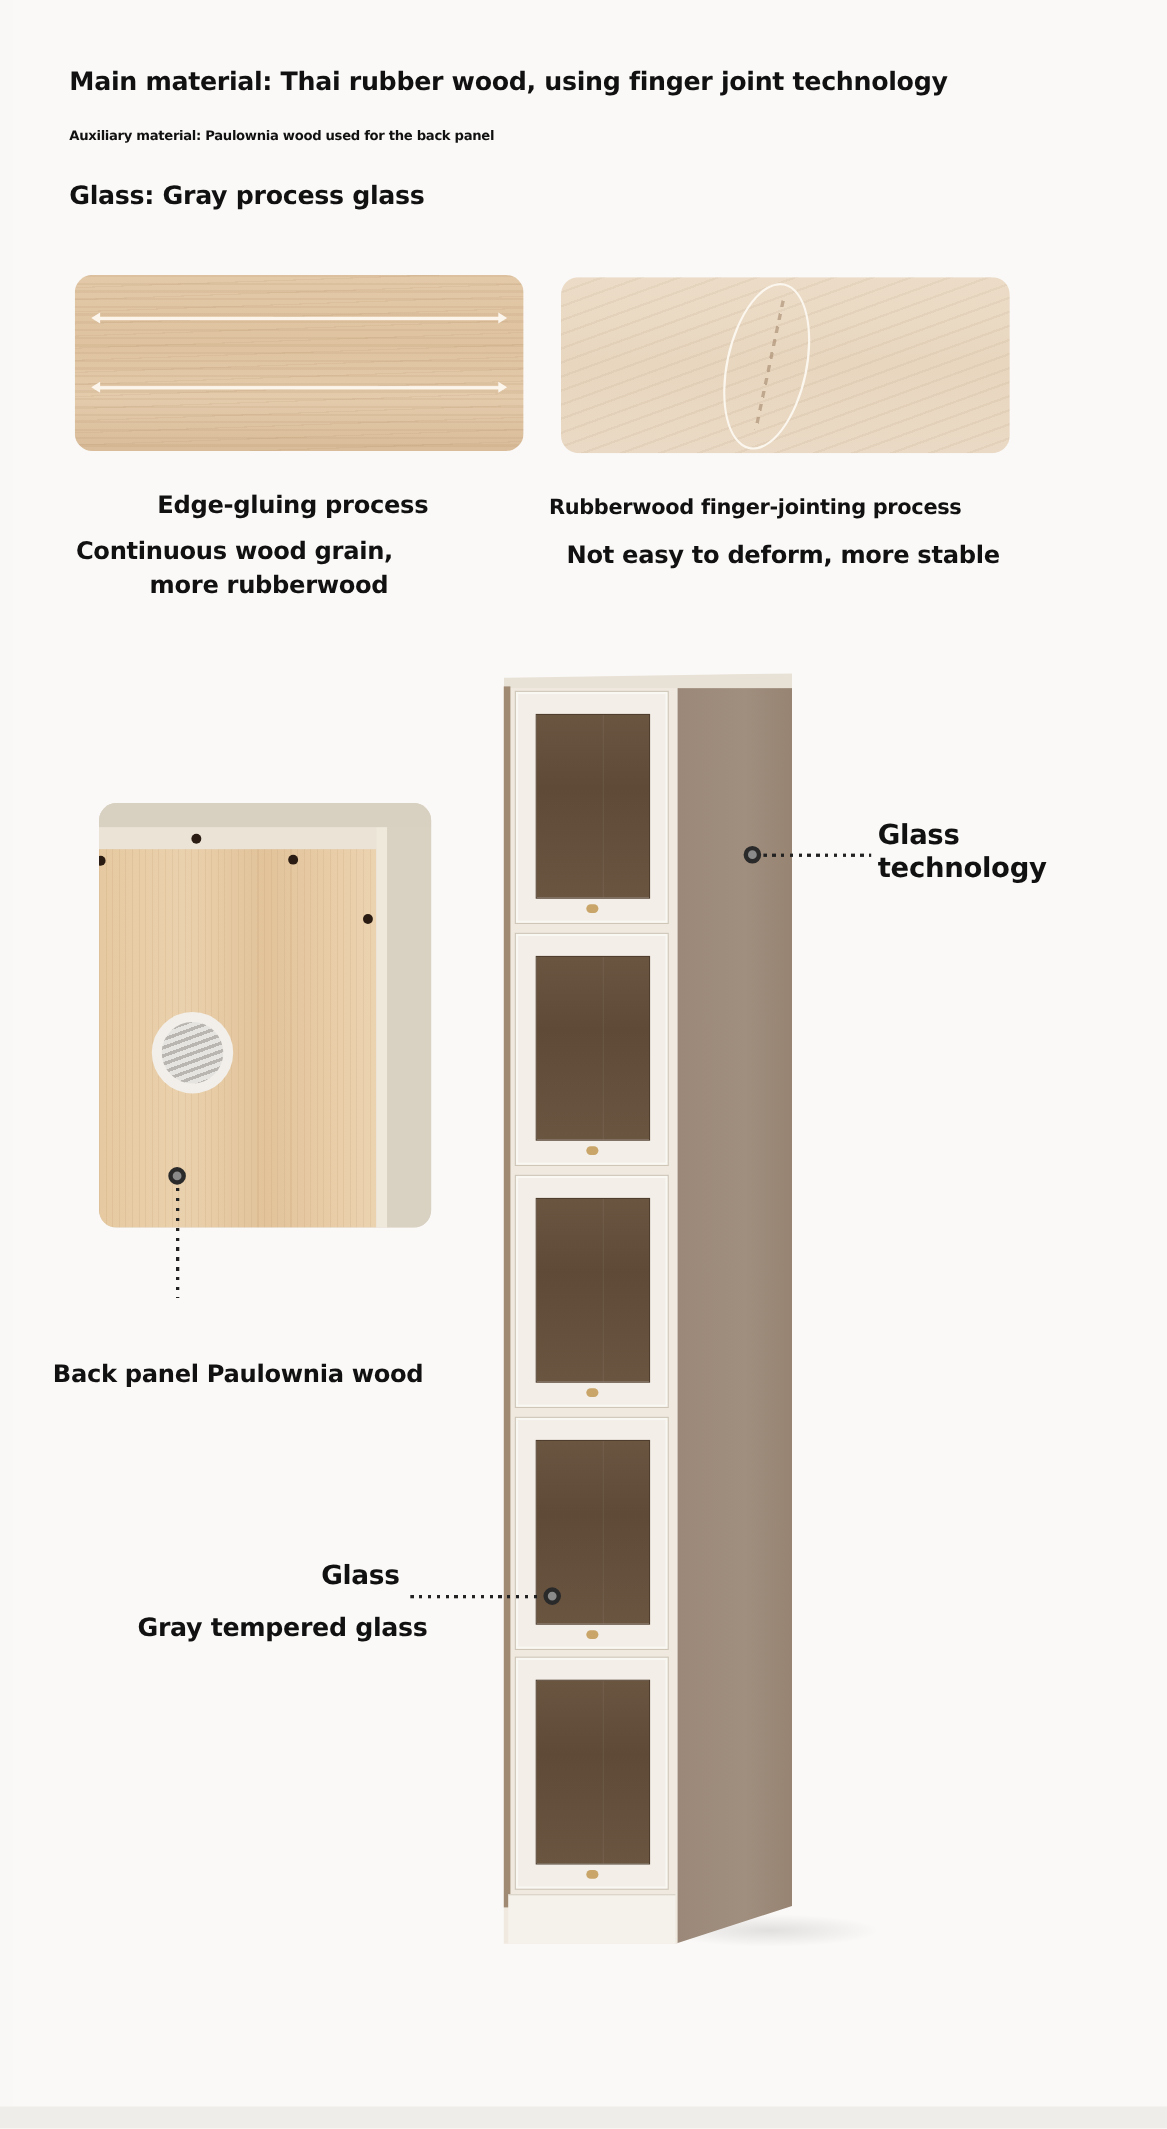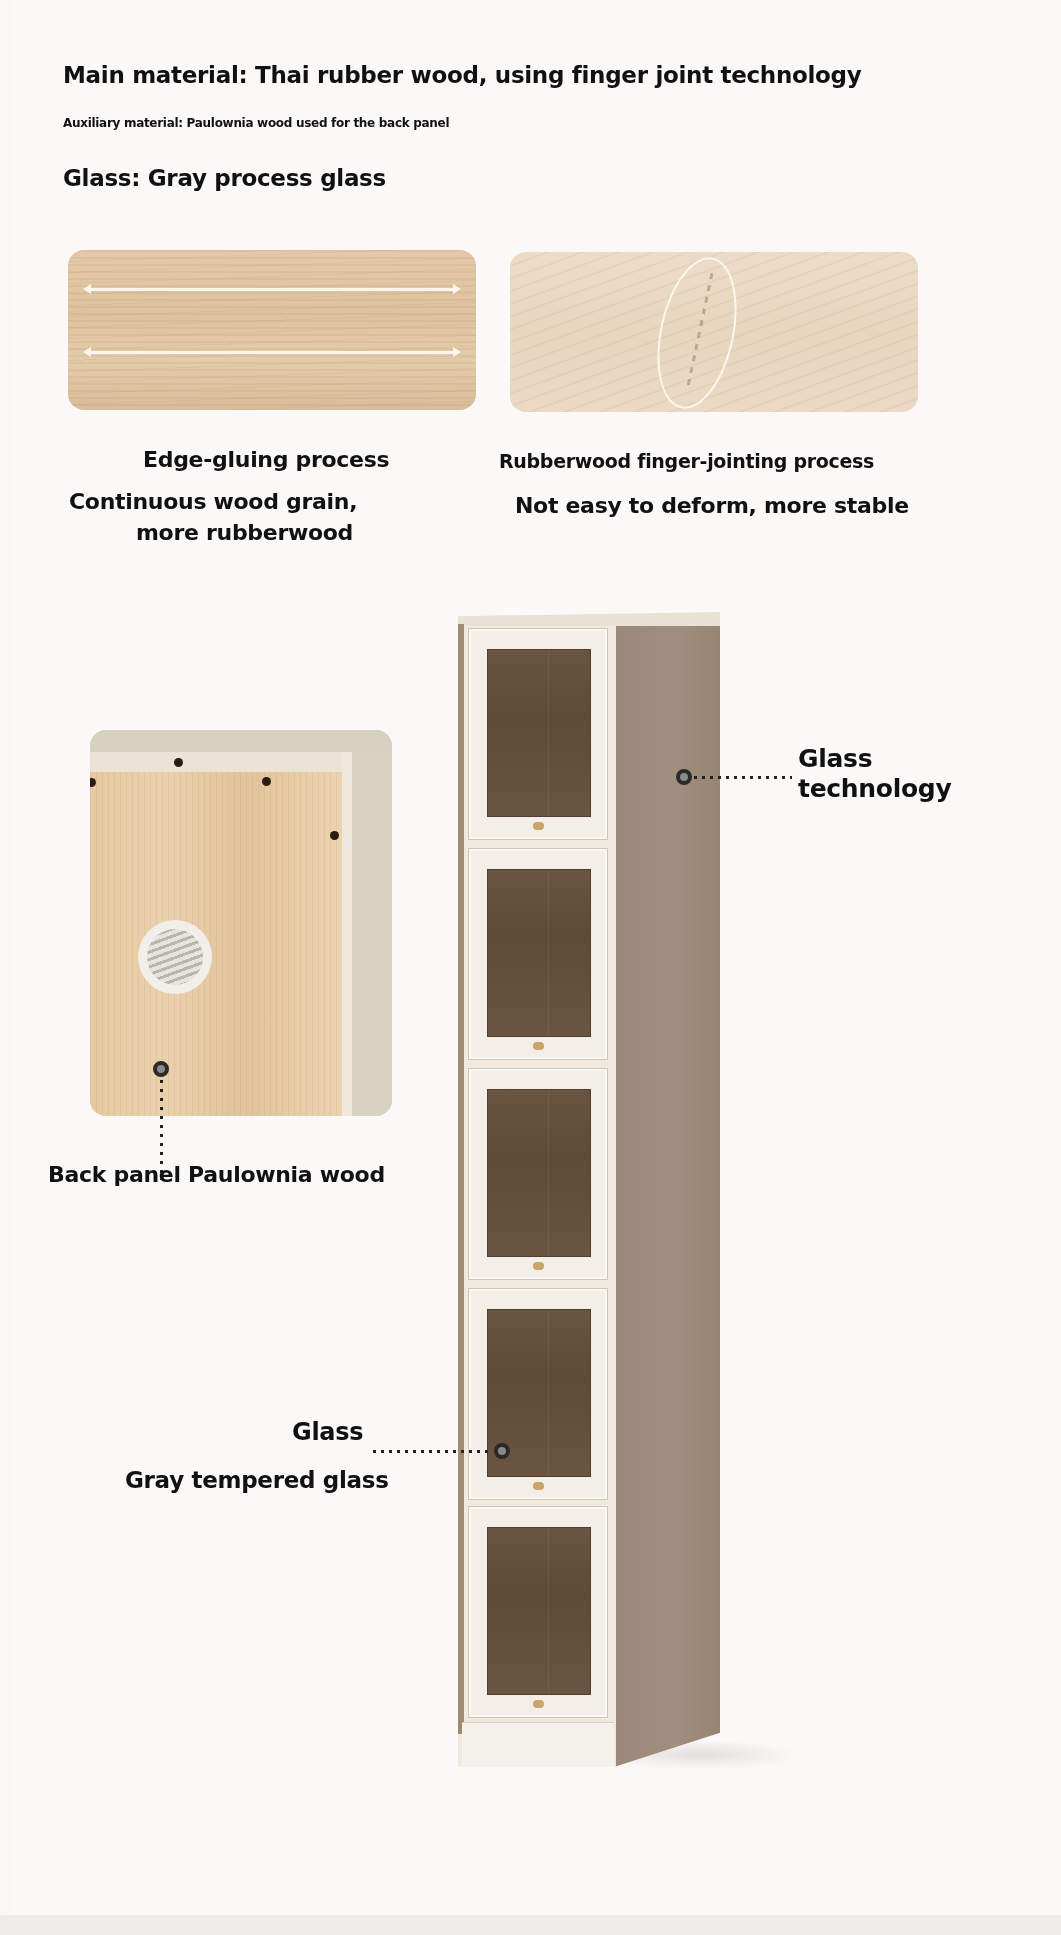--- a/index.html
+++ b/index.html
@@ -93,21 +93,21 @@
   <div class="screw" style="left:84px; top:28px;"></div>
   <div class="screw" style="left:172px; top:47px;"></div>
   <div class="screw" style="left:240px; top:101px;"></div>
   <div class="screw" style="left:-3px; top:48px;"></div>
   <div class="vent">
       <div class="vent-inner"></div>
     </div>
 </div>
 <div class="marker" style="left:153px; top:1061px;"></div>
 <div class="dots-v" style="left:160px; top:1080px; height:100px;"></div>
-<div class="txt h1" style="left:48px; top:1162px; font-size:22px;">Back panel Paulownia wood</div>
+<div class="txt h1" style="left:48px; top:1237px; font-size:22px;">Back panel Paulownia wood</div>
 
 <div class="floor-shadow"></div>
 <div class="cabinet">
   <div class="cab-side"></div>
   <div class="cab-front"></div>
   <div class="cab-top"></div>
   <div class="cab-edge"></div>
   <div class="door" style="top:16px;">
       <div class="glass"></div>
       <div class="knob"></div>

